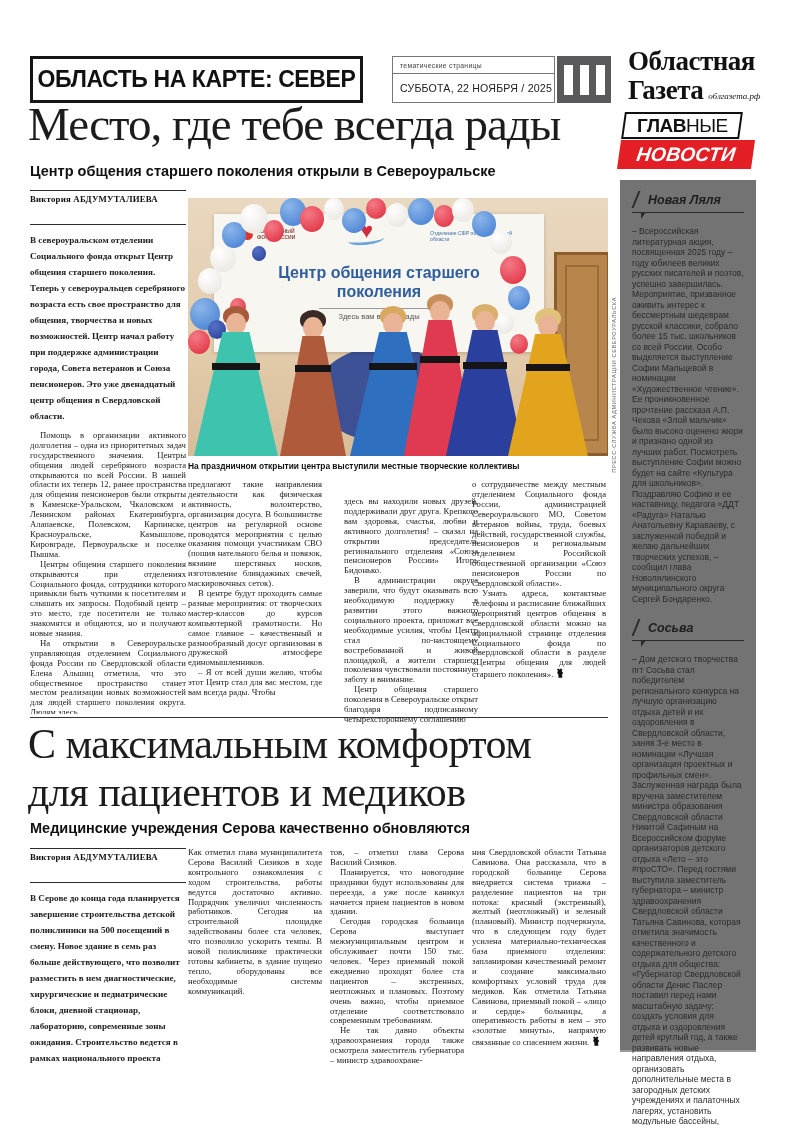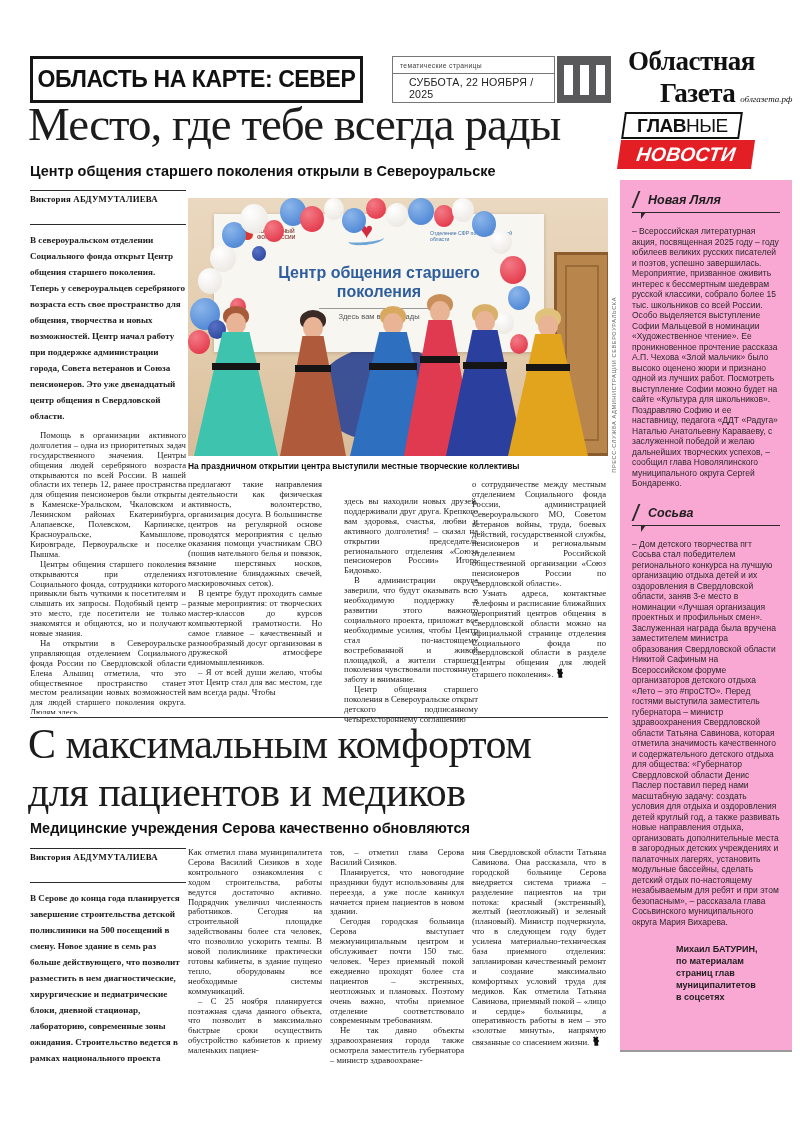--- a/index.html
+++ b/index.html
@@ -20,30 +20,30 @@
     display:flex; align-items:center; justify-content:center;
     font-weight:bold; font-size:23px; letter-spacing:-0.4px; color:#111;
   }
   .info-box { left:392px; top:56px; width:163px; height:47px; border:1px solid #777; }
   .info-box .row1 {
     height:17px; border-bottom:1px solid #777; display:flex; align-items:center;
     padding-left:7px; font-size:6.8px; color:#444; letter-spacing:.3px;
   }
   .info-box .row2 {
     height:28px; display:flex; align-items:center; padding-left:7px;
-    font-size:10.6px; color:#222; letter-spacing:.2px;margin-left:9px;
+    font-size:10.6px; color:#222; letter-spacing:.2px;
   }
   .page-marker {
     left:557px; top:56px; width:54px; height:47px; background:#59595b;
     display:flex; align-items:center; justify-content:center; gap:7px;
   }
   .page-marker i { display:block; width:9px; height:30px; background:#fff; }
   .brand { left:628px; top:48px; width:170px; font-family:"Liberation Serif", serif; color:#111; }
   .brand .l1 { font-weight:bold; font-size:27px; line-height:27px; letter-spacing:-0.5px; }
-  .brand .l2 { font-weight:bold; font-size:27px; line-height:36px; letter-spacing:-0.5px;margin-left:32px; }
+  .brand .l2 { font-weight:bold; font-size:27px; line-height:30px; letter-spacing:-0.5px; }
   .brand .site { font-size:9px; font-style:italic; font-weight:normal; letter-spacing:0; margin-left:5px; }
 
   
   .headline1 {
     left:28px; top:98px; width:588px;
     font-family:"Liberation Serif", serif; font-size:47px; line-height:52px;
     letter-spacing:-1px; color:#1c1c1c; white-space:nowrap;
   }
   .subtitle1 { left:30px; top:163px; width:588px; font-weight:bold; font-size:14.5px; color:#111; }
   .headline2 {
@@ -62,22 +62,22 @@
   .glav-box .inner { transform:skewX(8deg); font-size:19px; color:#111; letter-spacing:-0.5px; }
   .glav-box b { font-weight:900; }
   .novosti-box {
     left:619px; top:140px; width:134px; height:29px; background:#e31e24;
     transform:skewX(-8deg); display:flex; align-items:center; justify-content:center;
   }
   .novosti-box .inner { font-style:italic; font-weight:900; font-size:19.5px; color:#fff; letter-spacing:.2px; }
 
   
   .sidebar {
-    left:620px; top:180px; width:172px; height:872px;
-    background:#f9a8d4; border-bottom:2px solid #9a9a9a;
+    left:620px; top:180px; width:136px; height:872px;
+    background:#737373; border-bottom:2px solid #9a9a9a;
     padding:12px 12px 0 12px;
   }
   .sb-head {
     position:relative; font-style:italic; font-weight:bold; font-size:12.5px; color:#1e1e1e;
     border-bottom:1.6px solid #2a2a2a; padding:1px 0 5px 16px; margin-bottom:13px;
   }
   .sb-head::before {
     content:""; position:absolute; left:3px; top:-1px; width:2px; height:17px;
     background:#2a2a2a; transform:skewX(-22deg);
   }
@@ -265,21 +265,21 @@
 <div class="abs caption">На праздничном открытии центра выступили местные творческие коллективы</div>
 
 <div class="abs copy" style="left:188px; top:480px; width:134px; height:234px;">
   <p class="ni">предлагают такие направления деятельности как физическая активность, волонтерство, организация досуга. В большинстве центров на регулярной основе проводятся мероприятия с целью оказания помощи участникам СВО (пошив нательного белья и повязок, вязание шерстяных носков, изготовление блиндажных свечей, маскировочных сеток).</p>
   <p>В центре будут проходить самые разные мероприятия: от творческих мастер-классов до курсов компьютерной грамотности. Но самое главное – качественный и разнообразный досуг организован в дружеской атмосфере единомышленников.</p>
   <p>– Я от всей души желаю, чтобы этот Центр стал для вас местом, где вам всегда рады. Чтобы</p>
 </div>
 <div class="abs copy" style="left:344px; top:480px; width:134px; height:234px;margin-top:17px;">
   <p class="ni">здесь вы находили новых друзей, поддерживали друг друга. Крепкого вам здоровья, счастья, любви и активного долголетия! – сказал на открытии председатель регионального отделения «Союза пенсионеров России» Игорь Бидонько.</p>
   <p>В администрации округа заверили, что будут оказывать всю необходимую поддержку в развитии этого важного социального проекта, приложат все необходимые усилия, чтобы Центр стал по-настоящему востребованной и живой площадкой, а жители старшего поколения чувствовали постоянную заботу и внимание.</p>
-  <p>Центр общения старшего поколения в Североуральске открыт детского подписанному четырехстороннему соглашению</p>
+  <p>Центр общения старшего поколения в Североуральске открыт благодаря подписанному четырехстороннему соглашению</p>
 </div>
 <div class="abs copy" style="left:472px; top:480px; width:134px; height:234px;">
   <p class="ni">о сотрудничестве между местным отделением Социального фонда России, администрацией Североуральского МО, Советом ветеранов войны, труда, боевых действий, государственной службы, пенсионеров и региональным отделением Российской общественной организации «Союз пенсионеров России по Свердловской области».</p>
   <p><span>Узнать адреса, контактные телефоны и расписание ближайших мероприятий центров общения в Свердловской области можно на официальной странице отделения Социального фонда по Свердловской области в разделе «Центры общения для людей старшего поколения».</span><svg class="endmark" width="8" height="10" viewBox="0 0 10 12">
         <path fill="#111" d="M3 12 L3 8 L1.5 6 L2.5 3 L1 2 L3 .5 L5 2 L6 0 L8 1.5 L7 3.5 L9 6 L7.5 8 L8 12 Z"></path>
       </svg></p>
 </div>
 
 <div class="abs colrule" style="left:30px; top:717px; width:578px;"></div>
 
@@ -288,21 +288,20 @@
   <div>для пациентов и медиков</div>
 </div>
 <div class="abs subtitle2">Медицинские учреждения Серова качественно обновляются</div>
 
 <div class="abs copy" style="left:30px; top:848px; width:156px; height:216px;">
   <div class="byline">Виктория АБДУМУТАЛИЕВА</div>
   <p class="lead ni">В Серове до конца года планируется завершение строительства детской поликлиники на 500 посещений в смену. Новое здание в семь раз больше действующего, что позволит разместить в нем диагностические, хирургические и педиатрические блоки, дневной стационар, лабораторию, современные зоны ожидания. Строительство ведется в рамках национального проекта «Здравоохранение». Кроме того, обновления ожидает стационар городской больницы.</p>
 </div>
 <div class="abs copy" style="left:188px; top:848px; width:134px; height:216px;">
   <p class="ni">Как отметил глава муниципалитета Серова Василий Сизиков в ходе контрольного ознакомления с ходом строительства, работы ведутся достаточно активно. Подрядчик увеличил численность работников. Сегодня на строительной площадке задействованы более ста человек, что позволило ускорить темпы. В новой поликлинике практически готовы кабинеты, в здание пущено тепло, оборудованы все необходимые системы коммуникаций.</p>
-  <p>– С 25 ноября планируется поэтажная сдача данного объекта, что позволит в максимально быстрые сроки осуществить обустройство кабинетов к приему маленьких пациен-</p>
 </div>
 <div class="abs copy" style="left:330px; top:848px; width:134px; height:216px;">
   <p class="ni">тов, – отметил глава Серова Василий Сизиков.</p>
   <p>Планируется, что новогодние праздники будут использованы для переезда, а уже после каникул начнется прием пациентов в новом здании.</p>
   <p>Сегодня городская больница Серова выступает межмуниципальным центром и обслуживает почти 150 тыс. человек. Через приемный покой ежедневно проходят более ста пациентов – экстренных, неотложных и плановых. Поэтому очень важно, чтобы приемное отделение соответствовало современным требованиям.</p>
   <p>Не так давно объекты здравоохранения города также осмотрела заместитель губернатора – министр здравоохране-</p>
 </div>
 <div class="abs copy" style="left:472px; top:848px; width:134px; height:216px;">
   <p class="ni"><span>ния Свердловской области Татьяна Савинова. Она рассказала, что в городской больнице Серова внедряется система триажа – разделение пациентов на три потока: красный (экстренный), желтый (неотложный) и зеленый (плановый). Министр подчеркнула, что в следующем году будет усилена материально-техническая база приемного отделения: запланирован качественный ремонт и создание максимально комфортных условий труда для медиков. Как отметила Татьяна Савинова, приемный покой – «лицо и сердце» больницы, а оперативность работы в нем – это «золотые минуты», напрямую связанные со спасением жизни.</span><svg class="endmark" width="8" height="10" viewBox="0 0 10 12">
         <path fill="#111" d="M3 12 L3 8 L1.5 6 L2.5 3 L1 2 L3 .5 L5 2 L6 0 L8 1.5 L7 3.5 L9 6 L7.5 8 L8 12 Z"></path>

